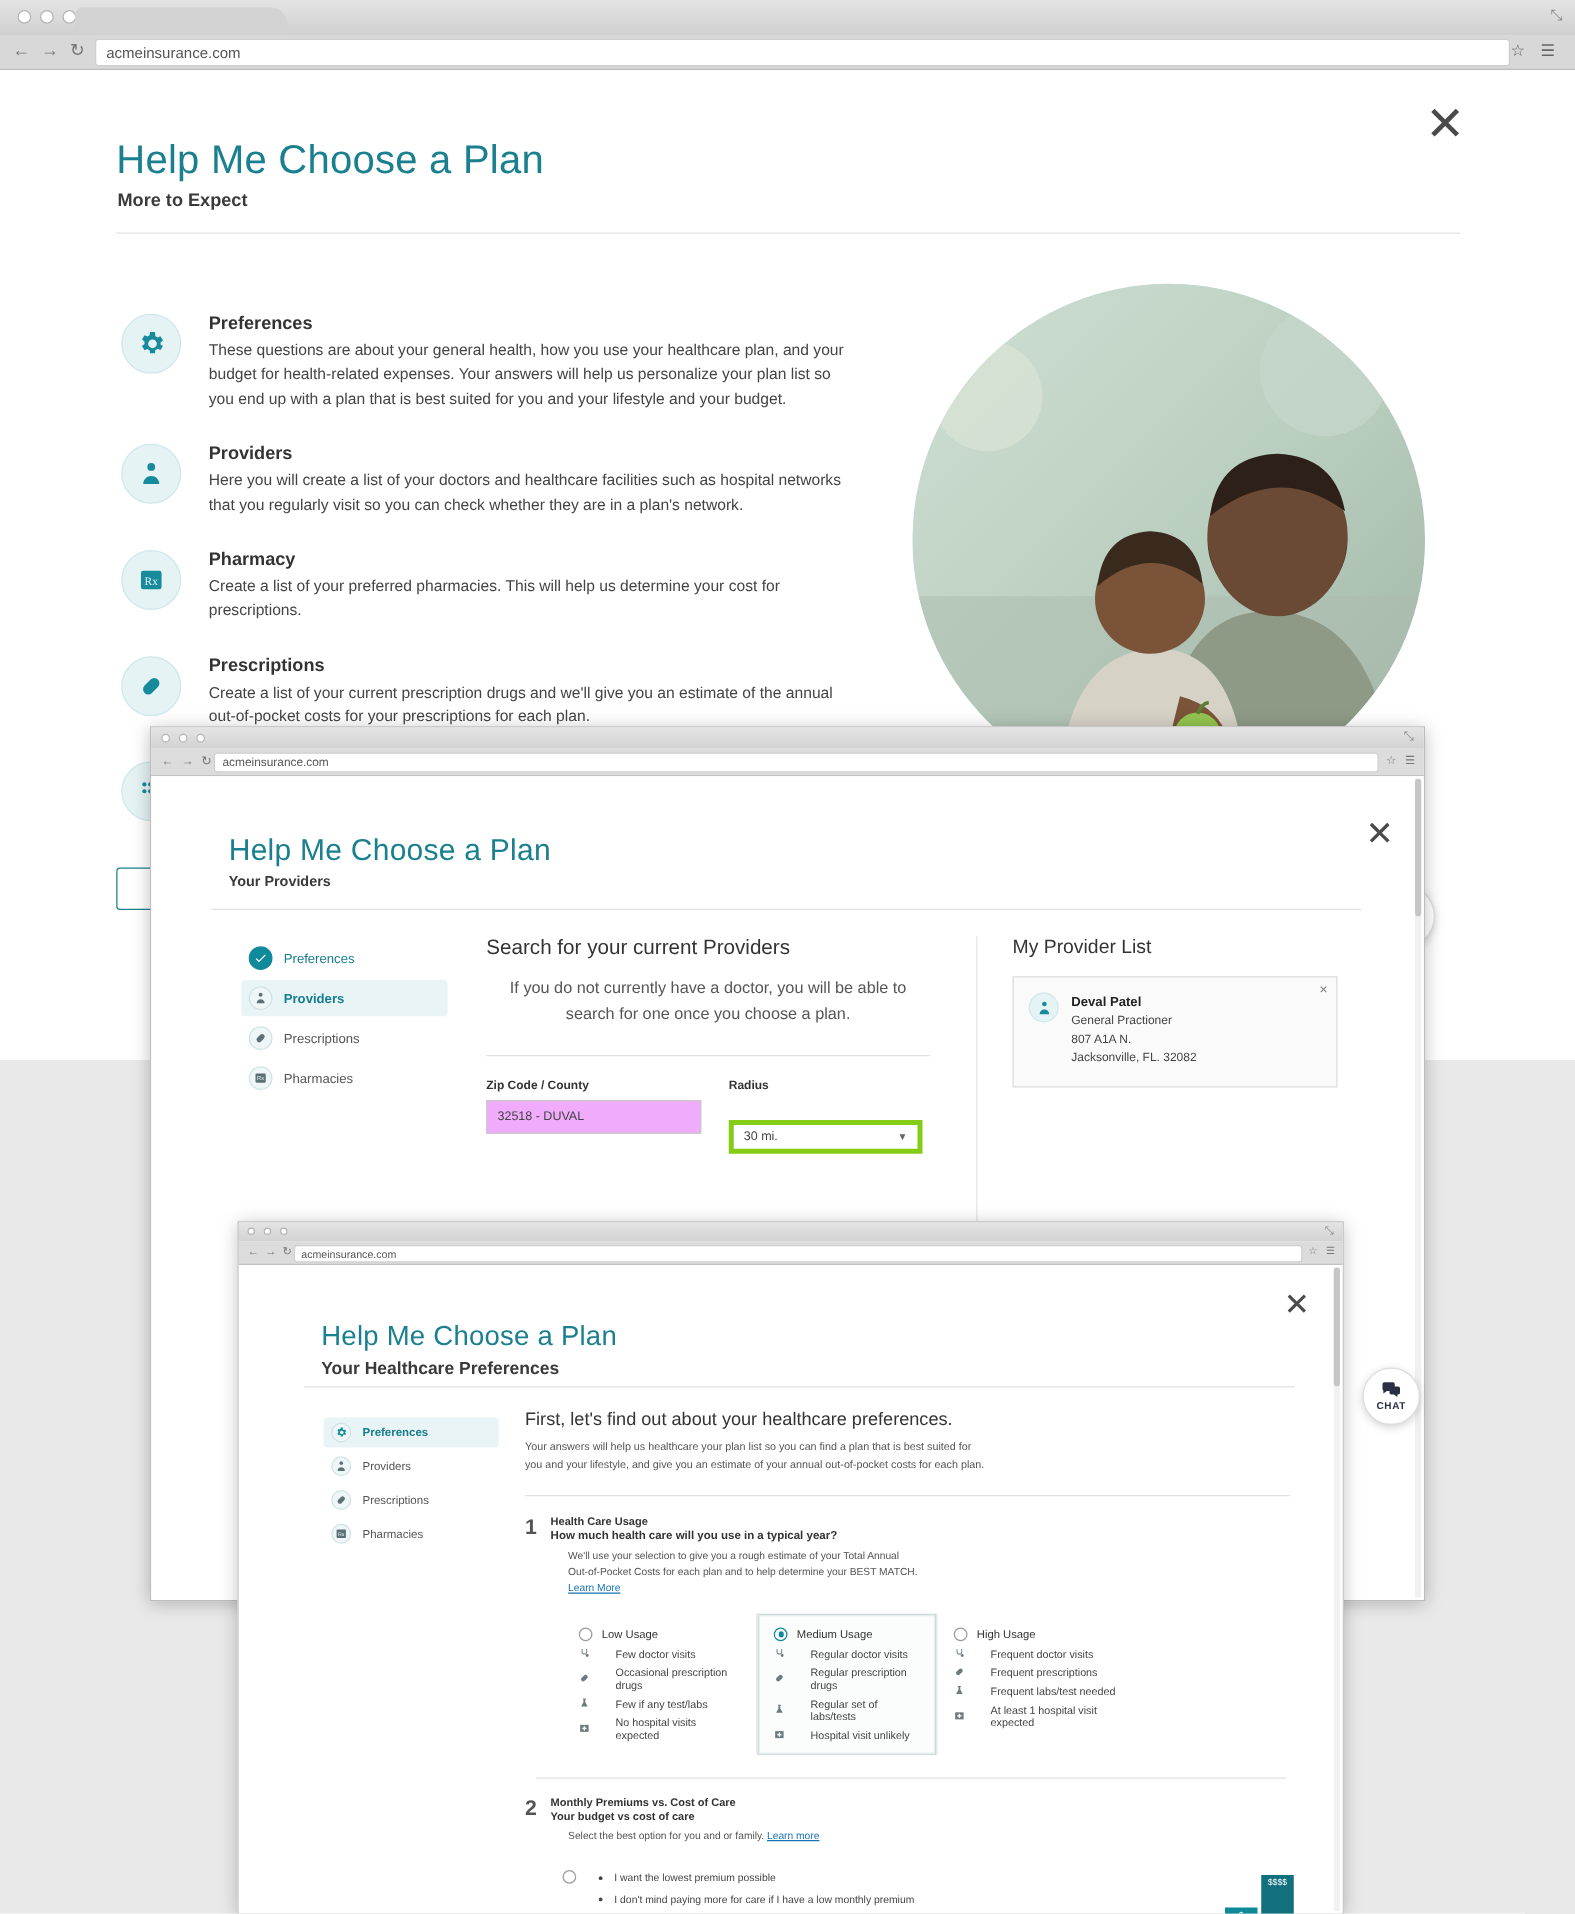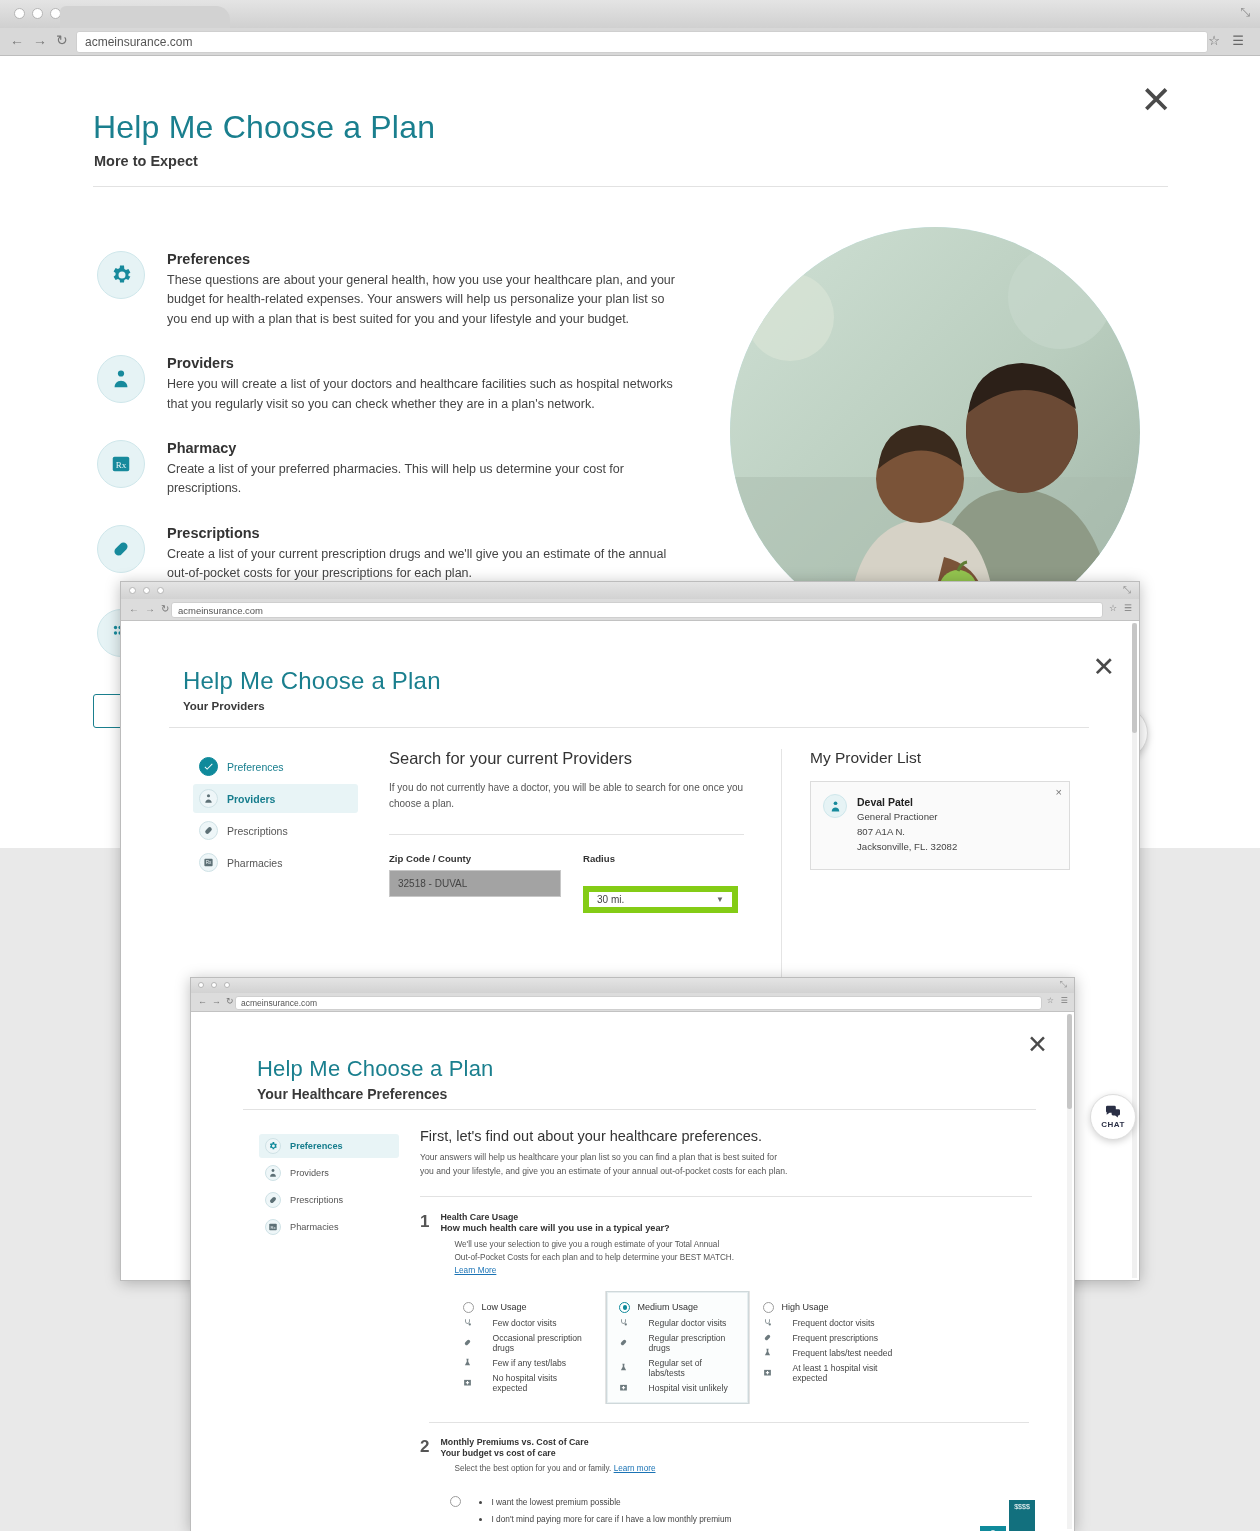--- a/index.html
+++ b/index.html
@@ -93,22 +93,22 @@
   }
   .step-ic svg { fill:#5d7076; }
   .step-active { background:#e8f4f6; }
   .step-active .step-lbl { color:#167d8d; font-weight:700; }
   .step-done .step-ic { background:#0f8a9b; border-color:#0f8a9b; }
   .step-done .step-ic svg { fill:#fff; }
   .step-done .step-lbl { color:#167d8d; }
   .step-lbl { color:#555; }
 
   .fieldlbl { font-weight:700; color:#333; }
-  .inputbox { border:1px solid #c7c7c7; background:#a3a3a3; display:flex; align-items:center; color:#444; }
-  .selbox { border:6px solid #84cc16; background:#fff; display:flex; align-items:center; justify-content:space-between; color:#444;margin-top:22px; }
+  .inputbox { border:1px solid #c7c7c7; background:#f0abfc; display:flex; align-items:center; color:#444; }
+  .selbox { border:4px solid #84cc16; background:#fff; display:flex; align-items:center; justify-content:space-between; color:#444;margin-top:22px; }
 
   .provider-card { border:1px solid #dcdcdc; background:#fafafa; position:relative; }
   .provider-card .pc-x { position:absolute; color:#777; cursor:pointer; }
   .pc-ic { border-radius:50%; background:#e6f3f5; border:1px solid #cfe7eb; display:flex; align-items:center; justify-content:center; }
   .pc-ic svg { fill:#178a9c; }
 
   
   .radio { border:1px solid #9c9c9c; border-radius:50%; background:#fff; flex:none; display:flex; align-items:center; justify-content:center; }
   .radio.sel { border-color:#0f8a9b; }
   .radio.sel::after { content:""; width:50%; height:50%; border-radius:50%; background:#0f8a9b; }
@@ -341,21 +341,21 @@
               <rect x="3" y="4" width="18" height="16" rx="2"></rect>
               <text x="12" y="16" font-size="10" text-anchor="middle" fill="#eef6f8">Rx</text>
             </svg>
         </span>
         <span class="step-lbl" style="font-size:10.5px;">Pharmacies</span>
       </li>
     </ul>
 
     <div style="position:absolute; left:268px; top:128px; width:355px;">
       <div style="font-size:16.5px; color:#333; font-weight:400; margin-bottom:12px;">Search for your current Providers</div>
-      <p style="margin:0; font-size:10px; line-height:1.6; color:#555;">If you do not currently have a doctor, you will be able to search for one once you choose a plan.</p>
+      <p style="margin:0; font-size:13px; line-height:1.6; color:#555;text-align:center;">If you do not currently have a doctor, you will be able to search for one once you choose a plan.</p>
       <div class="hr" style="margin-top:22px; width:355px;"></div>
 
       <div style="display:flex; gap:22px; margin-top:18px;">
         <div style="width:172px;">
           <div class="fieldlbl" style="font-size:9.6px; margin-bottom:6px;">Zip Code / County</div>
           <div class="inputbox" style="height:27px; padding:0 8px; font-size:10px;">
             <span>32518 - DUVAL</span>
           </div>
         </div>
         <div style="width:155px;">

